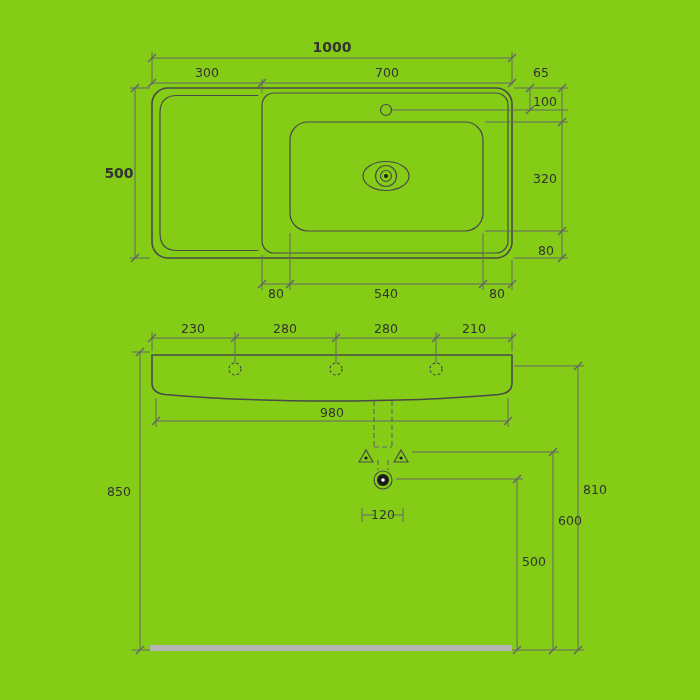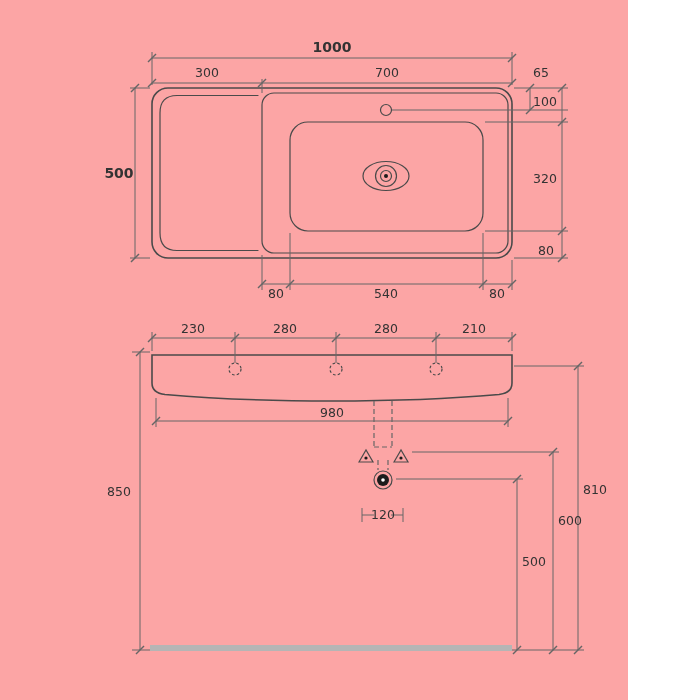--- a/index.html
+++ b/index.html
@@ -1,16 +1,16 @@
 <!DOCTYPE html>
 <html style="--line: #4a4a4a; --dim: #666666; --text: #333333; --floor: #b5b5b5;"><head>
 <meta charset="utf-8">
 <style>
   html,body{margin:0;padding:0;background:#ffffff;}
-  .stage{width:628px;height:700px;position:relative;background:#fca5a5;}
+  .stage{width:700px;height:700px;position:relative;background:#84cc16;}
   svg{display:block;}
   .ln{fill:none;stroke:var(--line,#4a4a4a);stroke-width:1.6;stroke-linecap:round;}
   .thin{stroke-width:1.2;}
   .dim{fill:none;stroke:var(--dim,#6a6a6a);stroke-width:1;}
   .dashpipe{fill:none;stroke:var(--dim,#6a6a6a);stroke-width:1.2;stroke-dasharray:5,3;}
   .holedash{fill:none;stroke:var(--line,#4a4a4a);stroke-width:1.2;stroke-dasharray:2.6,2.2;}
   .tickmark{stroke:var(--dim,#555);stroke-width:1.5;}
   .floor{stroke:var(--floor,#b5b5b5);stroke-width:6;fill:none;}
   .fillDark{fill:#1c1c1c;stroke:none;}
   .fillWhite{fill:#ffffff;stroke:none;}

